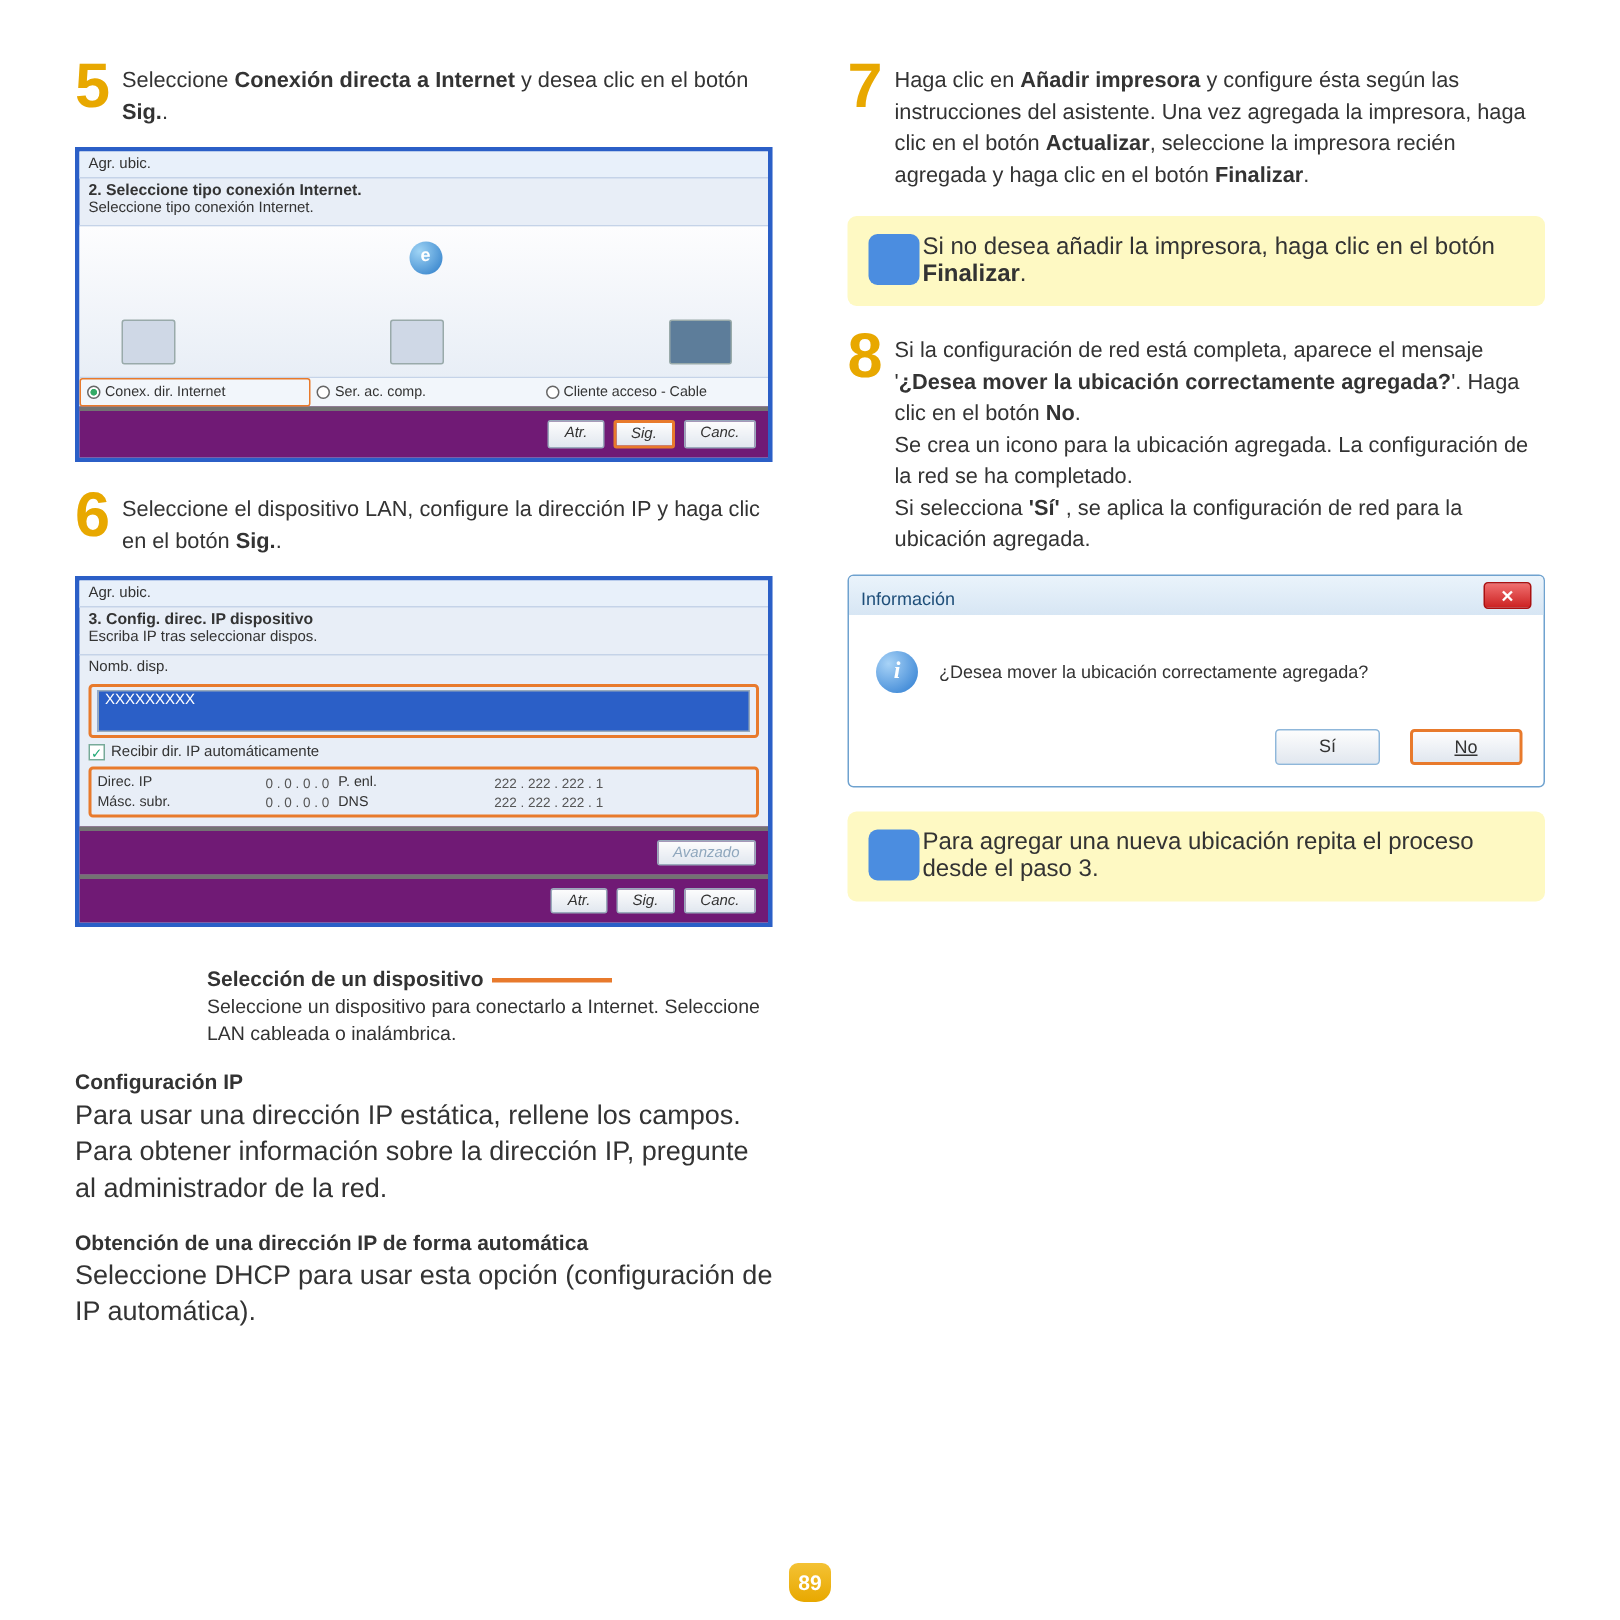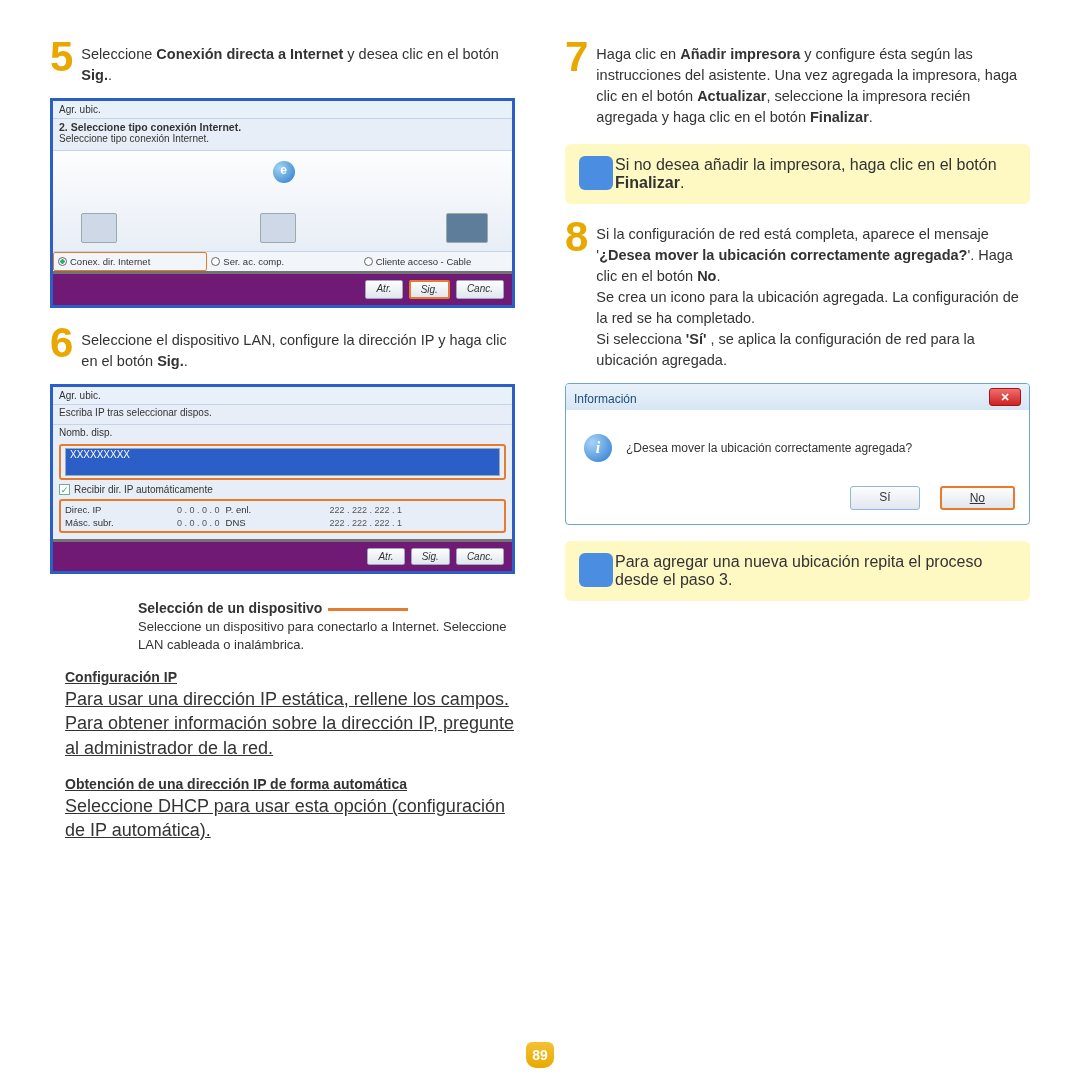--- a/index.html
+++ b/index.html
@@ -39,21 +39,21 @@
   .ip-group { border:2px solid #e87a2c; border-radius:3px; margin:2px 6px 6px 6px; padding:2px 4px; position:relative; }
   .ip-line { display:flex; align-items:center; gap:6px; font-size:9.5px; padding:1px 0; }
   .ip-l { width:58px; }
   .ip-mid { width:50px; }
   .ip-v { font-size:9px; color:#555;margin-left:48px; }
   .btn.grey { color:#8fa7bd; }
   .annot { margin-top:26px; margin-left: 88px; }
   .annot h4 { font-size:14px; font-weight:bold; display:inline-block; }
   .annot .rule { display:inline-block; width:80px; height:3px; background:#e87a2c; vertical-align:middle; margin-left:6px; }
   .annot p { font-size:13px; line-height:1.35; margin-top:2px; }
-  .annot2 { margin-top:16px; margin-left: 15px; text-decoration: underline; }
+  .annot2 { margin-top:16px; margin-left: 0; }
   .annot2 h4 { font-size:14px; font-weight:bold; }
   .annot2 p { font-size:18px; line-height:1.35; margin-top:2px; }
   .note-box { display:flex; gap:2px; background:#fef9c3; border-radius:6px; padding:12px 14px; margin:16px 0; font-size:16px; align-items:flex-start; }
   .note-icon { width:34px; height:34px; background:#4b8de0; border-radius:6px; flex-shrink:0; }
   
   .dialog { border:1px solid #6fa2cf; border-radius:4px; background:#fff; margin:12px 0; font-size:12px; overflow:hidden; }
   .dlg-title { background:linear-gradient(#eaf3fb,#d7e6f4); padding:4px 8px; color:#1e4e79; font-size:12px; display:flex; justify-content:space-between; align-items:flex-end; }
   .dlg-close { background:linear-gradient(#f06f6f,#c22); color:#fff; border:1px solid #a11; border-radius:3px; width:32px; height:18px; display:flex; align-items:center; justify-content:center; font-size:11px; font-weight:bold; }
   .dlg-body { padding:24px 18px 18px 18px; display:flex; gap:14px; align-items:center; }
   .info-icon { width:28px; height:28px; border-radius:50%; background:radial-gradient(circle at 30% 30%,#a8d3f7,#2a7ad0); color:#fff; display:flex; align-items:center; justify-content:center; font-weight:bold; font-style:italic; font-family:Georgia,serif; font-size:16px; }
@@ -112,20 +112,21 @@
     <div class="step">
       <div class="step-num">6</div>
       <div class="step-text">
         <span>Seleccione el dispositivo LAN, configure la dirección IP y haga clic en el botón </span><span class="bold">Sig.</span><span>.</span>
       </div>
     </div>
 
     <div class="screenshot-box ss2">
       <div class="win-header">Agr. ubic.</div>
       <div class="win-sub">
+        <div class="title">3. Config. direc. IP dispositivo</div>
         <div class="desc">Escriba IP tras seleccionar dispos.</div>
       </div>
       <div class="field-row">
           <span class="label">Nomb. disp.</span>
         </div>
       <div class="dev-box">
         <div class="input-wide" style="background:#2b5fc7;color:#fff;">XXXXXXXXX</div>
       </div>
       <div class="chk">
           <span class="chk-box">✓</span>
@@ -138,20 +139,23 @@
           <span class="ip-mid">P. enl.</span>
           <span class="ip-v">222 . 222 . 222 . 1</span>
         </div>
         <div class="ip-line">
           <span class="ip-l">Másc. subr.</span>
           <span class="ip-v">0 . 0 . 0 . 0</span>
           <span class="ip-mid">DNS</span>
           <span class="ip-v">222 . 222 . 222 . 1</span>
         </div>
       </div>
+      <div class="btn-row" style="justify-content:flex-end;">
+        <div class="btn grey">Avanzado</div>
+      </div>
       <div class="btn-row">
         <div class="btn">Atr.</div>
         <div class="btn">Sig.</div>
         <div class="btn">Canc.</div>
       </div>
     </div>
 
     <div class="annot">
       <h4>Selección de un dispositivo</h4><span class="rule"></span>
       <p>Seleccione un dispositivo para conectarlo a Internet. Seleccione LAN cableada o inalámbrica.</p>

